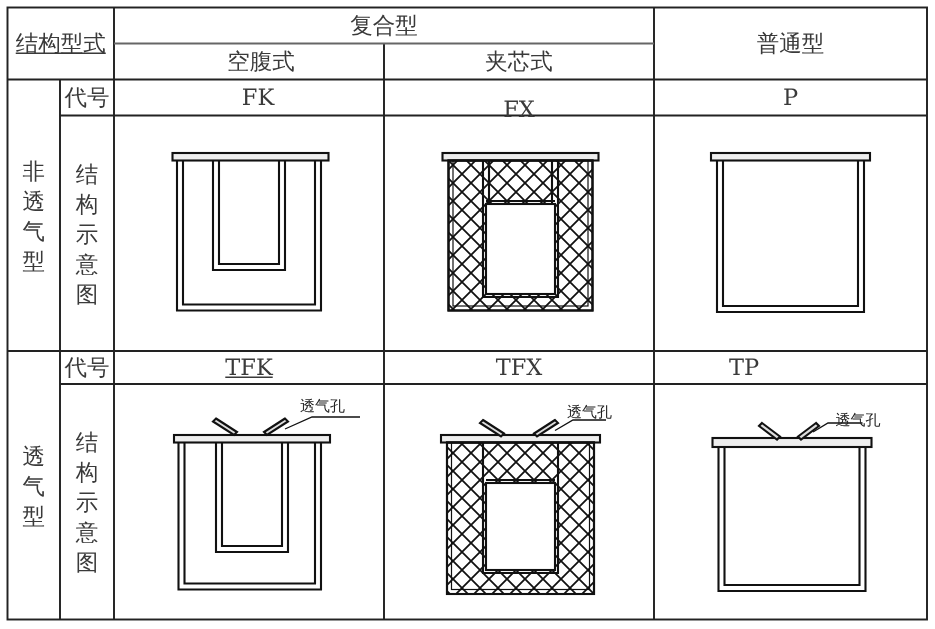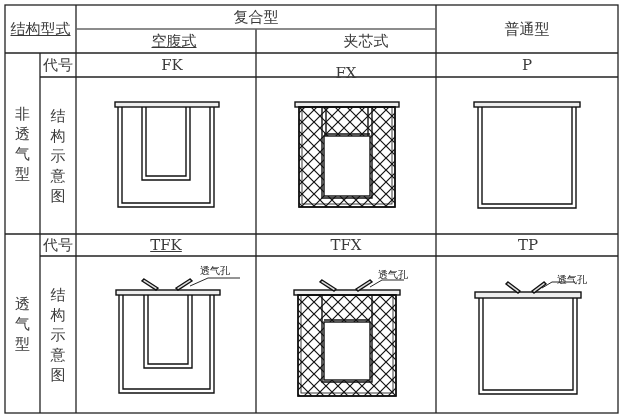--- a/index.html
+++ b/index.html
@@ -25,22 +25,22 @@
     <line x1="76" y1="29" x2="436" y2="29" stroke="#666"></line>
     <line x1="5" y1="53" x2="618" y2="53"></line>
     <line x1="40" y1="77" x2="618" y2="77"></line>
     <line x1="5" y1="234" x2="618" y2="234"></line>
     <line x1="40" y1="256" x2="618" y2="256"></line>
   </g>
 </svg>
 
 <div class="cell" style="left:5px;top:5px;width:71px;height:48px;text-decoration:underline;">结构型式</div>
 <div class="cell" style="left:76px;top:5px;width:360px;height:24px;">复合型</div>
-<div class="cell" style="left:76px;top:29px;width:196px;height:24px;text-decoration:underline;">空腹式</div>
-<div class="cell" style="left:256px;top:29px;width:180px;height:24px;margin-left:20px;">夹芯式</div>
+<div class="cell" style="left:76px;top:29px;width:196px;height:24px;">空腹式</div>
+<div class="cell" style="left:256px;top:29px;width:180px;height:24px;">夹芯式</div>
 <div class="cell" style="left:436px;top:5px;width:182px;height:48px;font-family:Liberation Mono, monospace;">普通型</div>
 
 <div class="cell vert" style="left:5px;top:53px;width:35px;height:181px;">
   <span>非</span>
   <span>透</span>
   <span>气</span>
   <span>型</span>
 </div>
 <div class="cell" style="left:40px;top:53px;width:36px;height:24px;">代号</div>
 <div class="cell vert" style="left:40px;top:77px;width:36px;height:157px;">
@@ -62,21 +62,21 @@
 <div class="cell" style="left:40px;top:234px;width:36px;height:22px;">代号</div>
 <div class="cell vert" style="left:40px;top:256px;width:36px;height:157px;">
   <span>结</span>
   <span>构</span>
   <span>示</span>
   <span>意</span>
   <span>图</span>
 </div>
 <div class="cell" style="left:76px;top:234px;width:180px;height:22px;text-decoration:underline;">TFK</div>
 <div class="cell" style="left:256px;top:234px;width:180px;height:22px;">TFX</div>
-<div class="cell" style="left:456px;top:234px;width:144px;height:22px;">TP</div>
+<div class="cell" style="left:424px;top:234px;width:144px;height:22px;">TP</div>
 
 <svg width="0" height="0" style="position:absolute">
   <defs>
     <pattern id="xhatch" width="12" height="12" patternUnits="userSpaceOnUse">
       <path d="M0,0 L12,12 M12,0 L0,12" stroke="#111" stroke-width="1.2"></path>
     </pattern>
   </defs>
 </svg>
 
 <svg class="fig" style="left:110px;top:98px;" width="115" height="116" viewBox="0 0 115 116">

